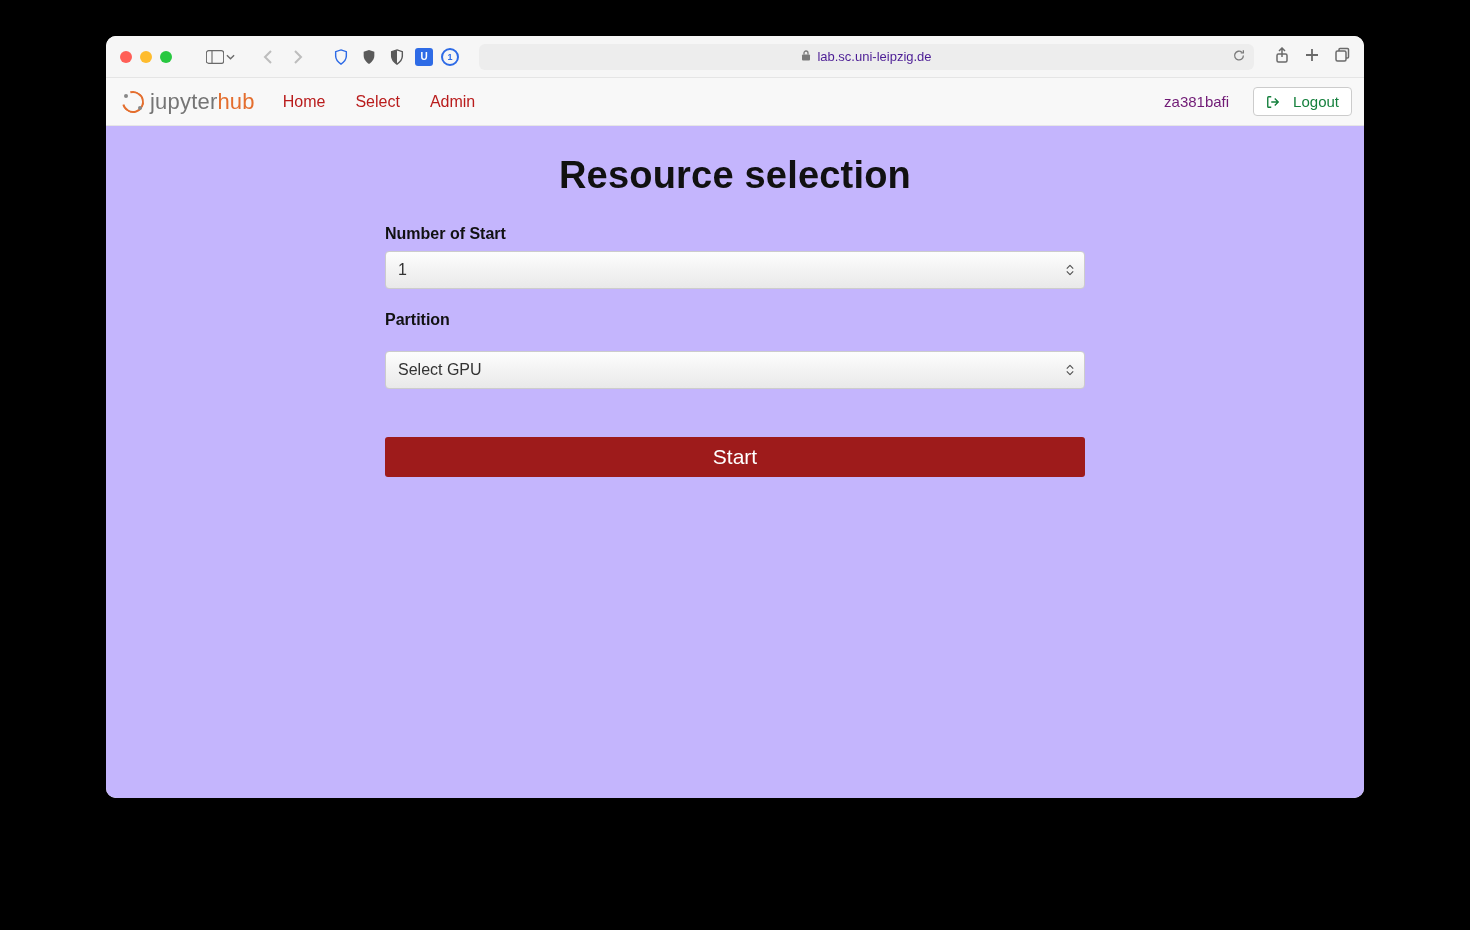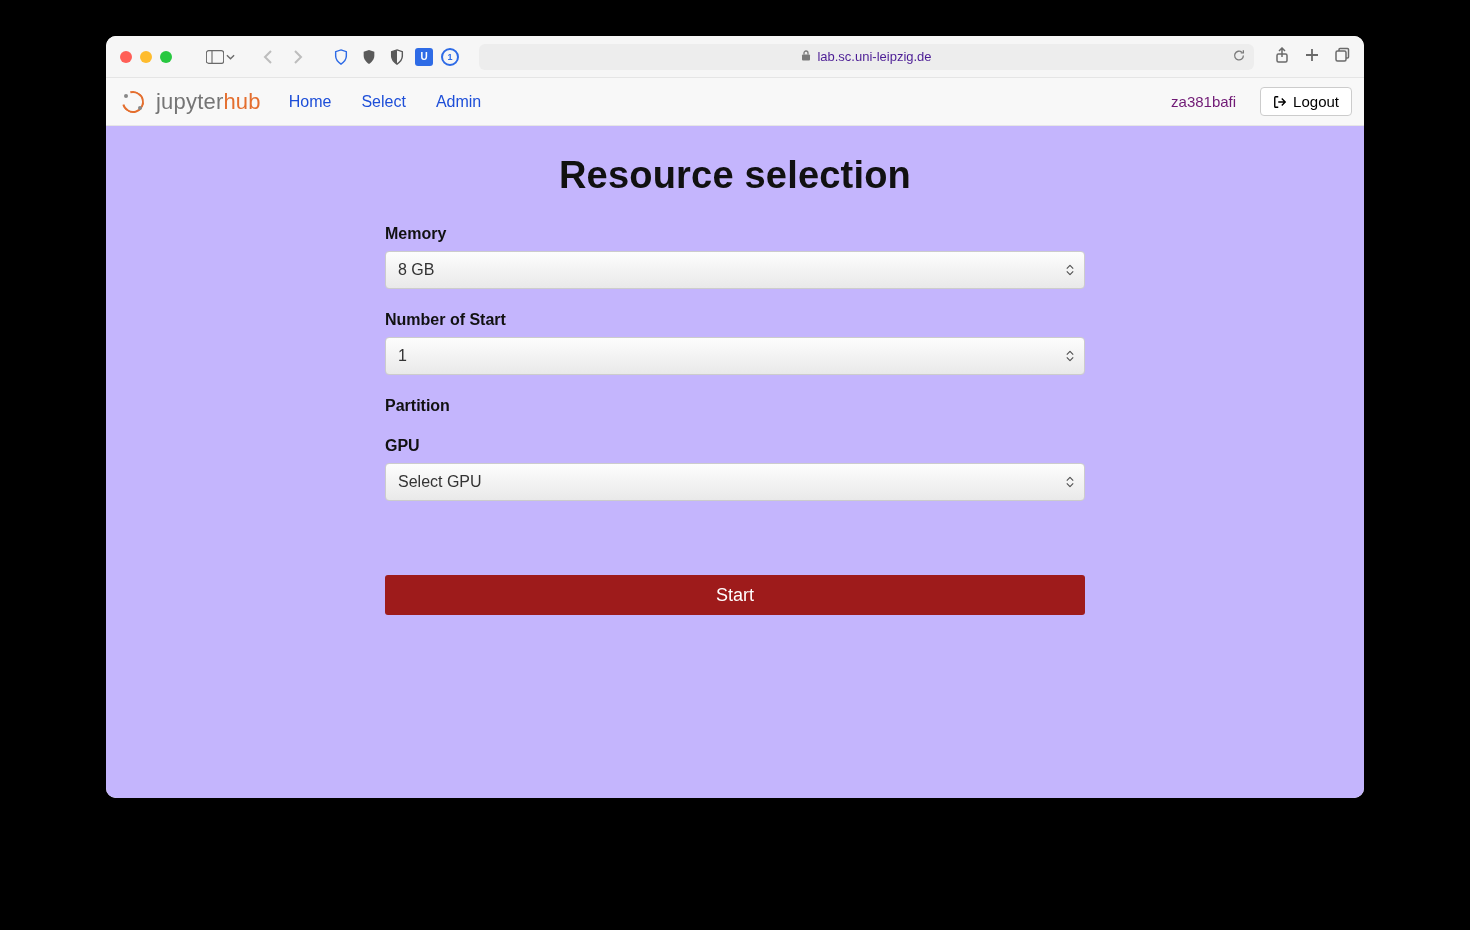--- a/index.html
+++ b/index.html
@@ -78,50 +78,50 @@
     
     .page-nav {
       height: 48px;
       background: #f8f8f8;
       border-bottom: 1px solid #e6e6e6;
       display: flex;
       align-items: center;
       padding: 0 12px;
       gap: 18px;
     }
-    .brand { display:flex; align-items:center; gap:12px; padding: 0 4px; }
+    .brand { display:flex; align-items:center; gap:6px; padding: 0 4px; }
     .brand-icon { width: 22px; height: 22px; position: relative; }
     .brand-icon .arc1 {
       position:absolute; inset:0; border:2.5px solid #e46e2e;
       border-radius:50%;
       border-left-color: transparent;
       transform: rotate(30deg);
     }
     .brand-icon .dot {
       position:absolute; width:4px; height:4px; background:#888; border-radius:50%;
       left:2px; top:3px;
     }
     .brand-icon .dot2 {
       position:absolute; width:4px; height:4px; background:#888; border-radius:50%;
       right:2px; bottom:3px;
     }
     .brand-text { font-size: 22px; font-weight: 400; letter-spacing: 0.2px; }
     .brand-text .j { color:#757575; }
     .brand-text .h { color:#e46e2e; }
     .nav-link {
-      color:#1d4ed8; font-size:16px; cursor:pointer;
+      color:#b91c1c; font-size:16px; cursor:pointer;
       padding: 0 6px;
     }
     .nav-spacer { flex:1; }
     .username { color:#701a75; font-size:15px; margin-right: 6px; }
     .logout-btn {
-      display:flex; align-items:center; gap:6px;
+      display:flex; align-items:center; gap:13px;
       border:1px solid #ccc; background:#fff;
       padding: 5px 12px; border-radius:4px;
-      font-size:15px; color:#000000; cursor:pointer;
+      font-size:15px; color:#15803d; cursor:pointer;
     }
     .logout-btn svg { width:14px; height:14px; }
 
     
     .content {
       flex:1;
       overflow:auto;
       background:#c4b5fd;
     }
     .form-wrap {
@@ -163,24 +163,24 @@
       color:#555;
     }
     .select-wrap .chev svg { width:8px; height:5px; display:block; }
     .start-btn {
       width:100%;
       height:40px;
       background:#9e1b1b;
       color:#fff;
       border:none;
       border-radius:3px;
-      font-size:18px;
+      font-size:21px;
       font-weight:500;
       cursor:pointer;
-      margin-top: 52px;
+      margin-top: 26px;
     }
   </style>
 </head>
 <body>
 
 <div class="browser-window">
 
   <div class="browser-toolbar">
     <div class="traffic-lights">
       <div class="tl tl-red"></div>
@@ -287,34 +287,20 @@
           <path d="M10 4 L14 8 L10 12 M14 8 H6" fill="none" stroke="currentColor" stroke-width="1.6"></path>
         </svg>
       <span>Logout</span>
     </button>
   </div>
 
   <div class="content">
     <div class="form-wrap">
       <h1 class="page-title">Resource selection</h1>
 
-      <div class="field">
-        <label>Memory</label>
-        <div class="select-wrap">
-          <span>8 GB</span>
-          <span class="chev">
-            <svg viewBox="0 0 10 6">
-                <path d="M1 5 L5 1 L9 5" fill="none" stroke="currentColor" stroke-width="1.5"></path>
-              </svg>
-            <svg viewBox="0 0 10 6">
-                <path d="M1 1 L5 5 L9 1" fill="none" stroke="currentColor" stroke-width="1.5"></path>
-              </svg>
-          </span>
-        </div>
-      </div>
 
       <div class="field">
         <label>Number of Start</label>
         <div class="select-wrap">
           <span>1</span>
           <span class="chev">
             <svg viewBox="0 0 10 6">
                 <path d="M1 5 L5 1 L9 5" fill="none" stroke="currentColor" stroke-width="1.5"></path>
               </svg>
             <svg viewBox="0 0 10 6">
@@ -322,21 +308,20 @@
               </svg>
           </span>
         </div>
       </div>
 
       <div class="field">
         <label>Partition</label>
       </div>
 
       <div class="field">
-        <label>GPU</label>
         <div class="select-wrap">
           <span>Select GPU</span>
           <span class="chev">
             <svg viewBox="0 0 10 6">
                 <path d="M1 5 L5 1 L9 5" fill="none" stroke="currentColor" stroke-width="1.5"></path>
               </svg>
             <svg viewBox="0 0 10 6">
                 <path d="M1 1 L5 5 L9 1" fill="none" stroke="currentColor" stroke-width="1.5"></path>
               </svg>
           </span>

